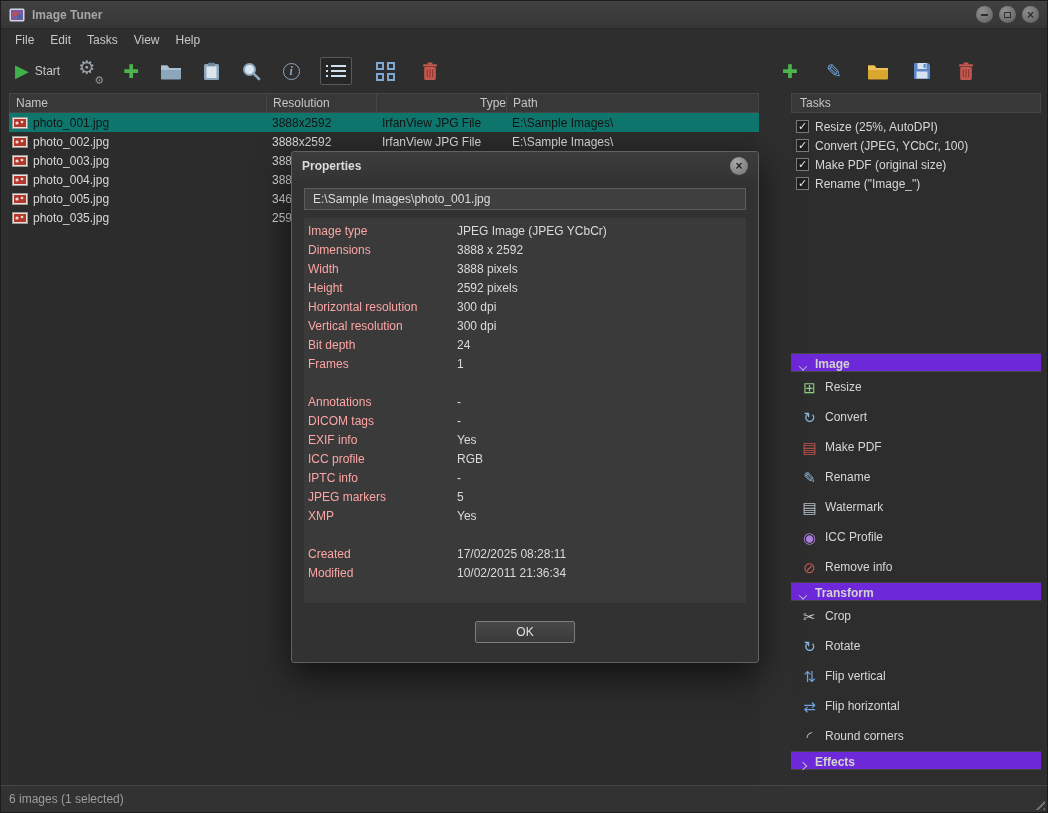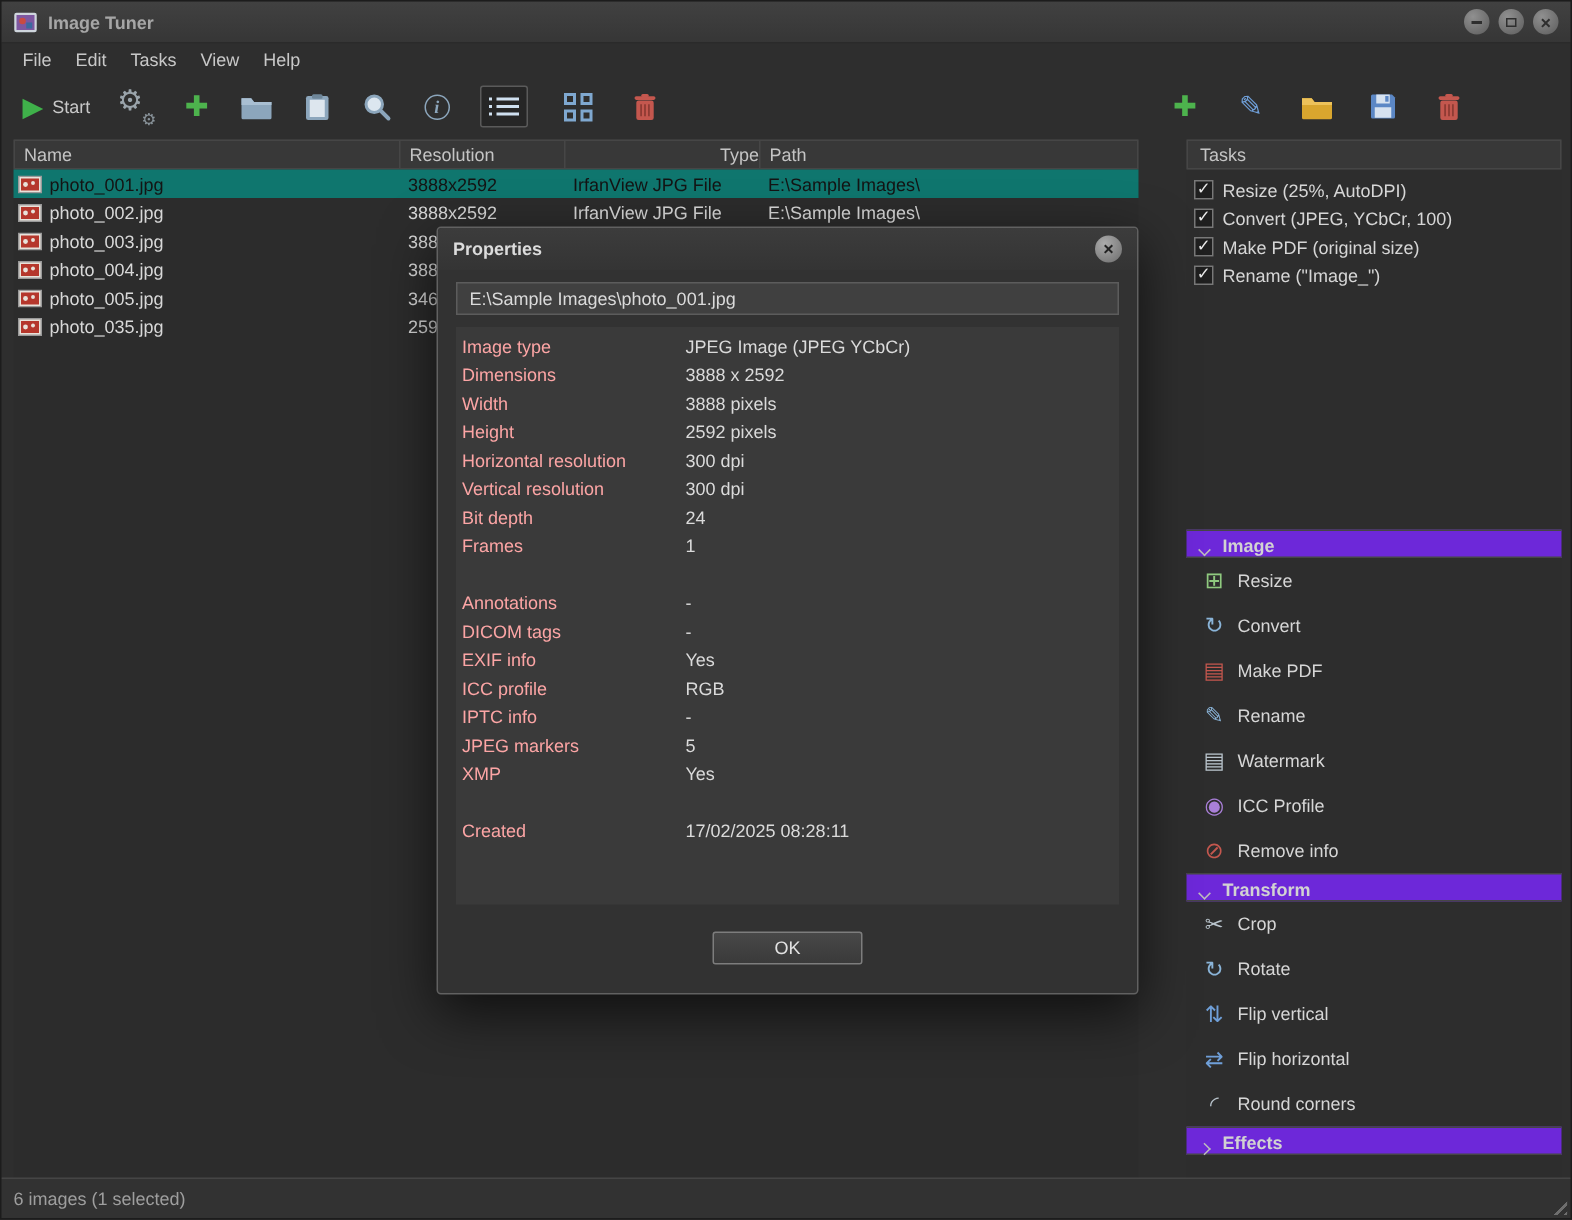--- a/index.html
+++ b/index.html
@@ -548,20 +548,24 @@
         <div class="prop-row">
           <span class="prop-label"></span>
           <span class="prop-value"></span>
         </div>
 
         <div class="prop-row">
           <span class="prop-label">Created</span>
           <span class="prop-value">17/02/2025 08:28:11</span>
         </div>
 
+        <div class="prop-row">
+          <span class="prop-label">Modified</span>
+          <span class="prop-value">10/02/2011 21:36:34</span>
+        </div>
       </div>
     <div class="dlg-footer">
       <button class="ok-btn">OK</button>
     </div>
   </div>
 </div>
 
 <div class="statusbar">
   <span>6 images (1 selected)</span>
   <span class="grip"></span>

